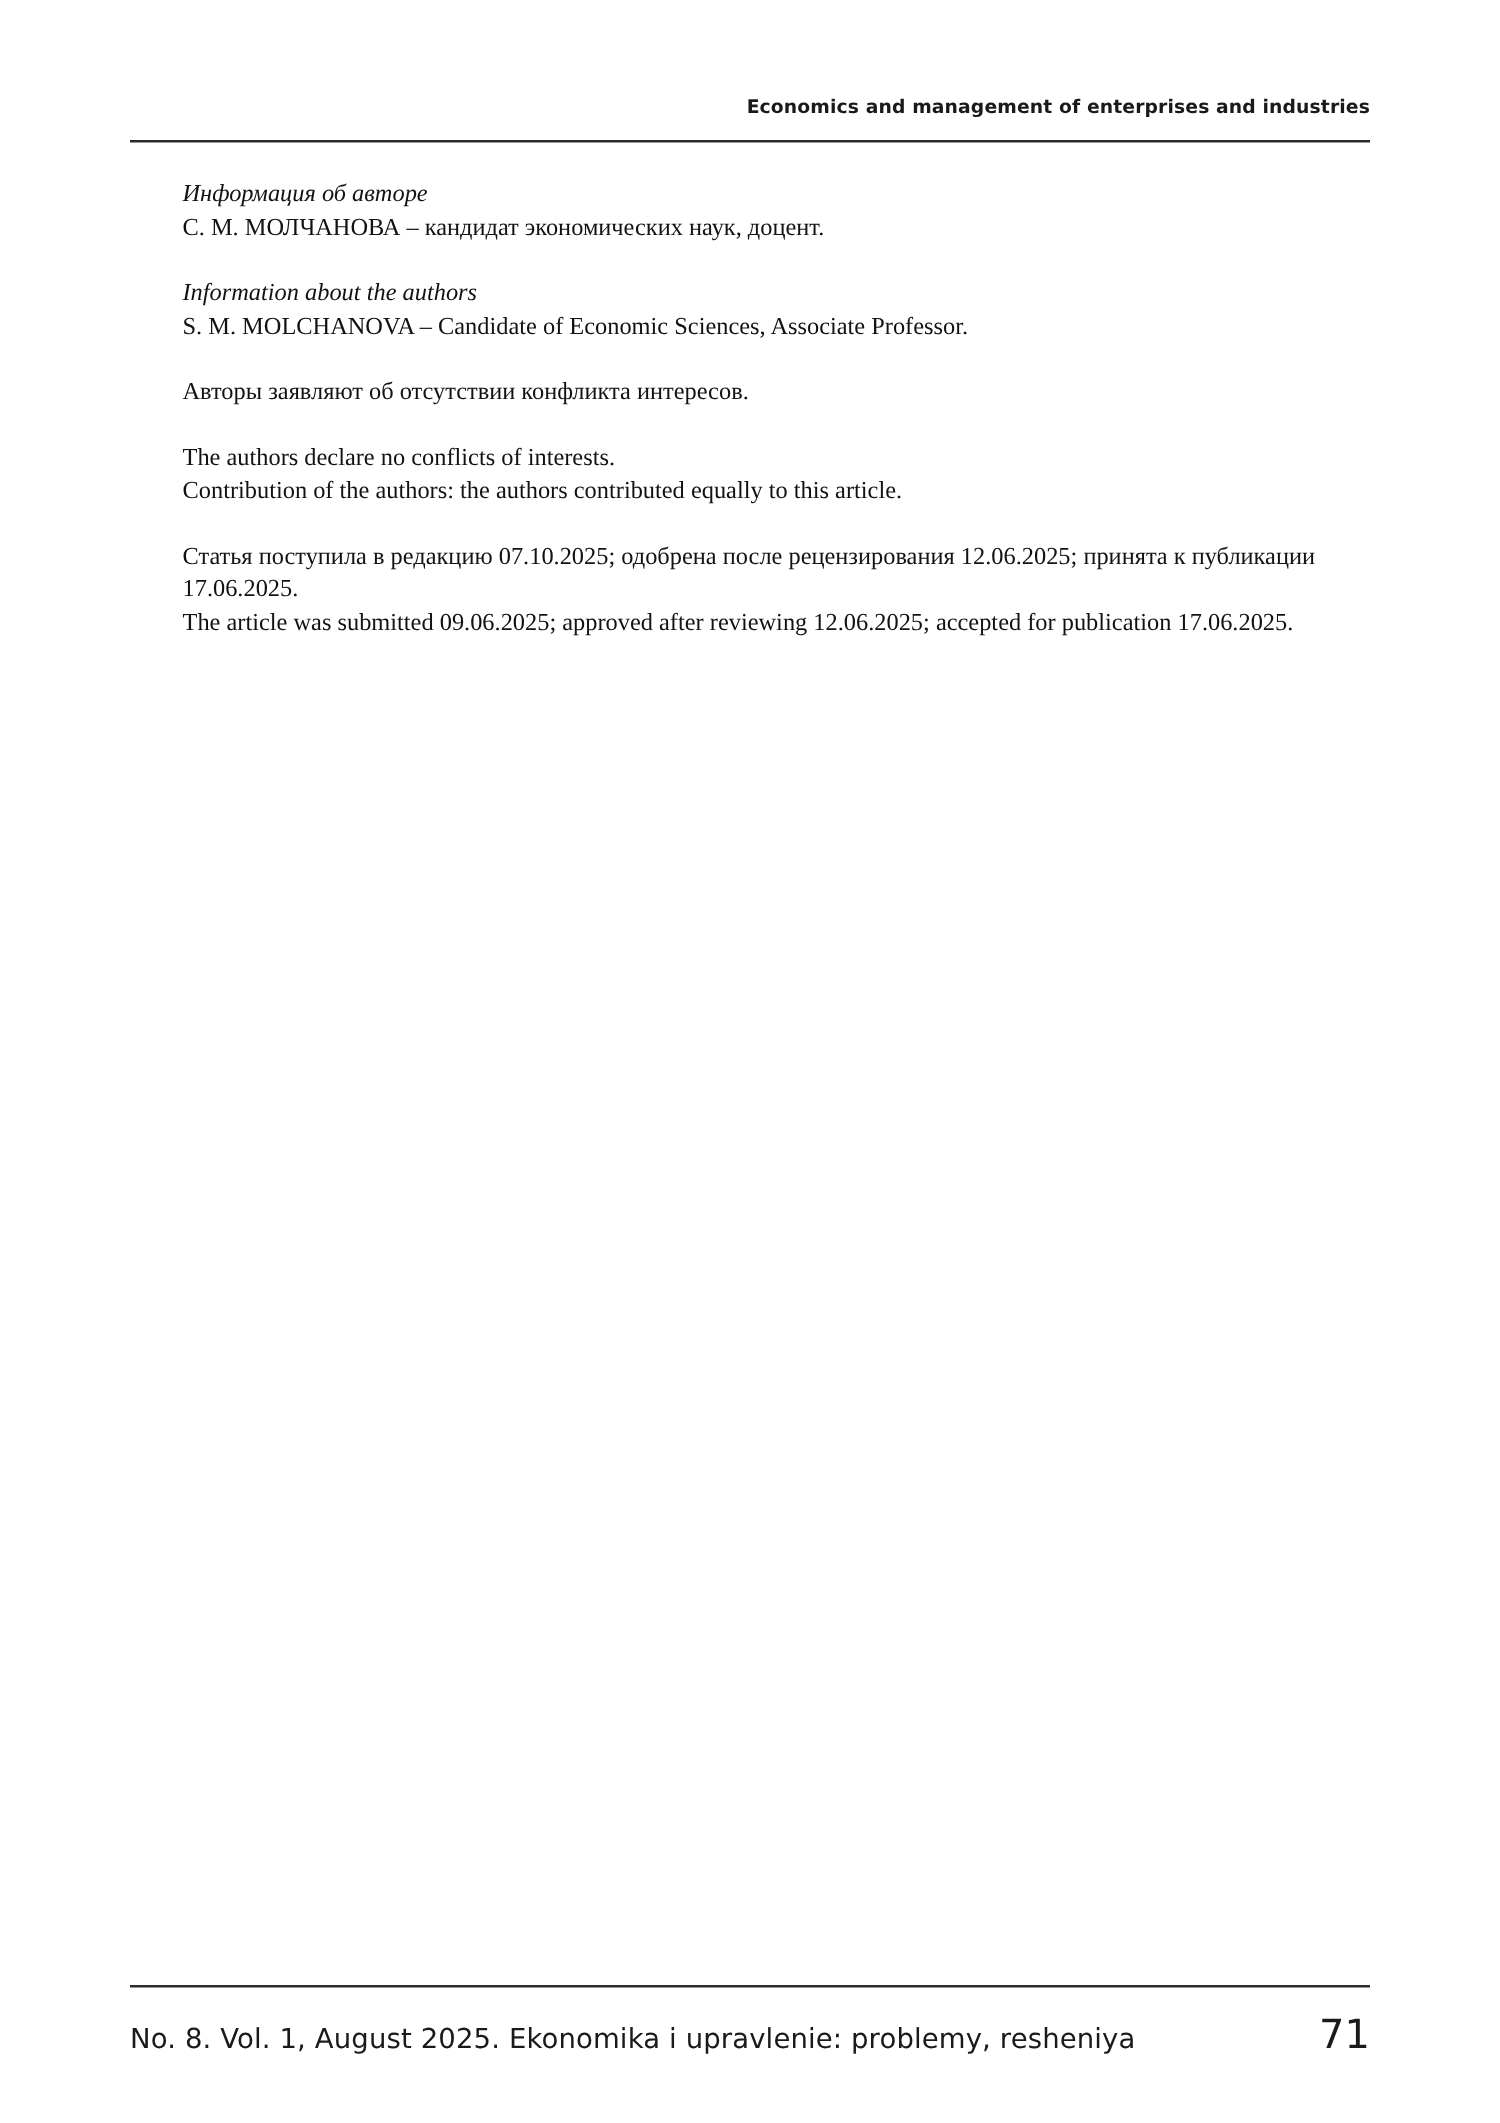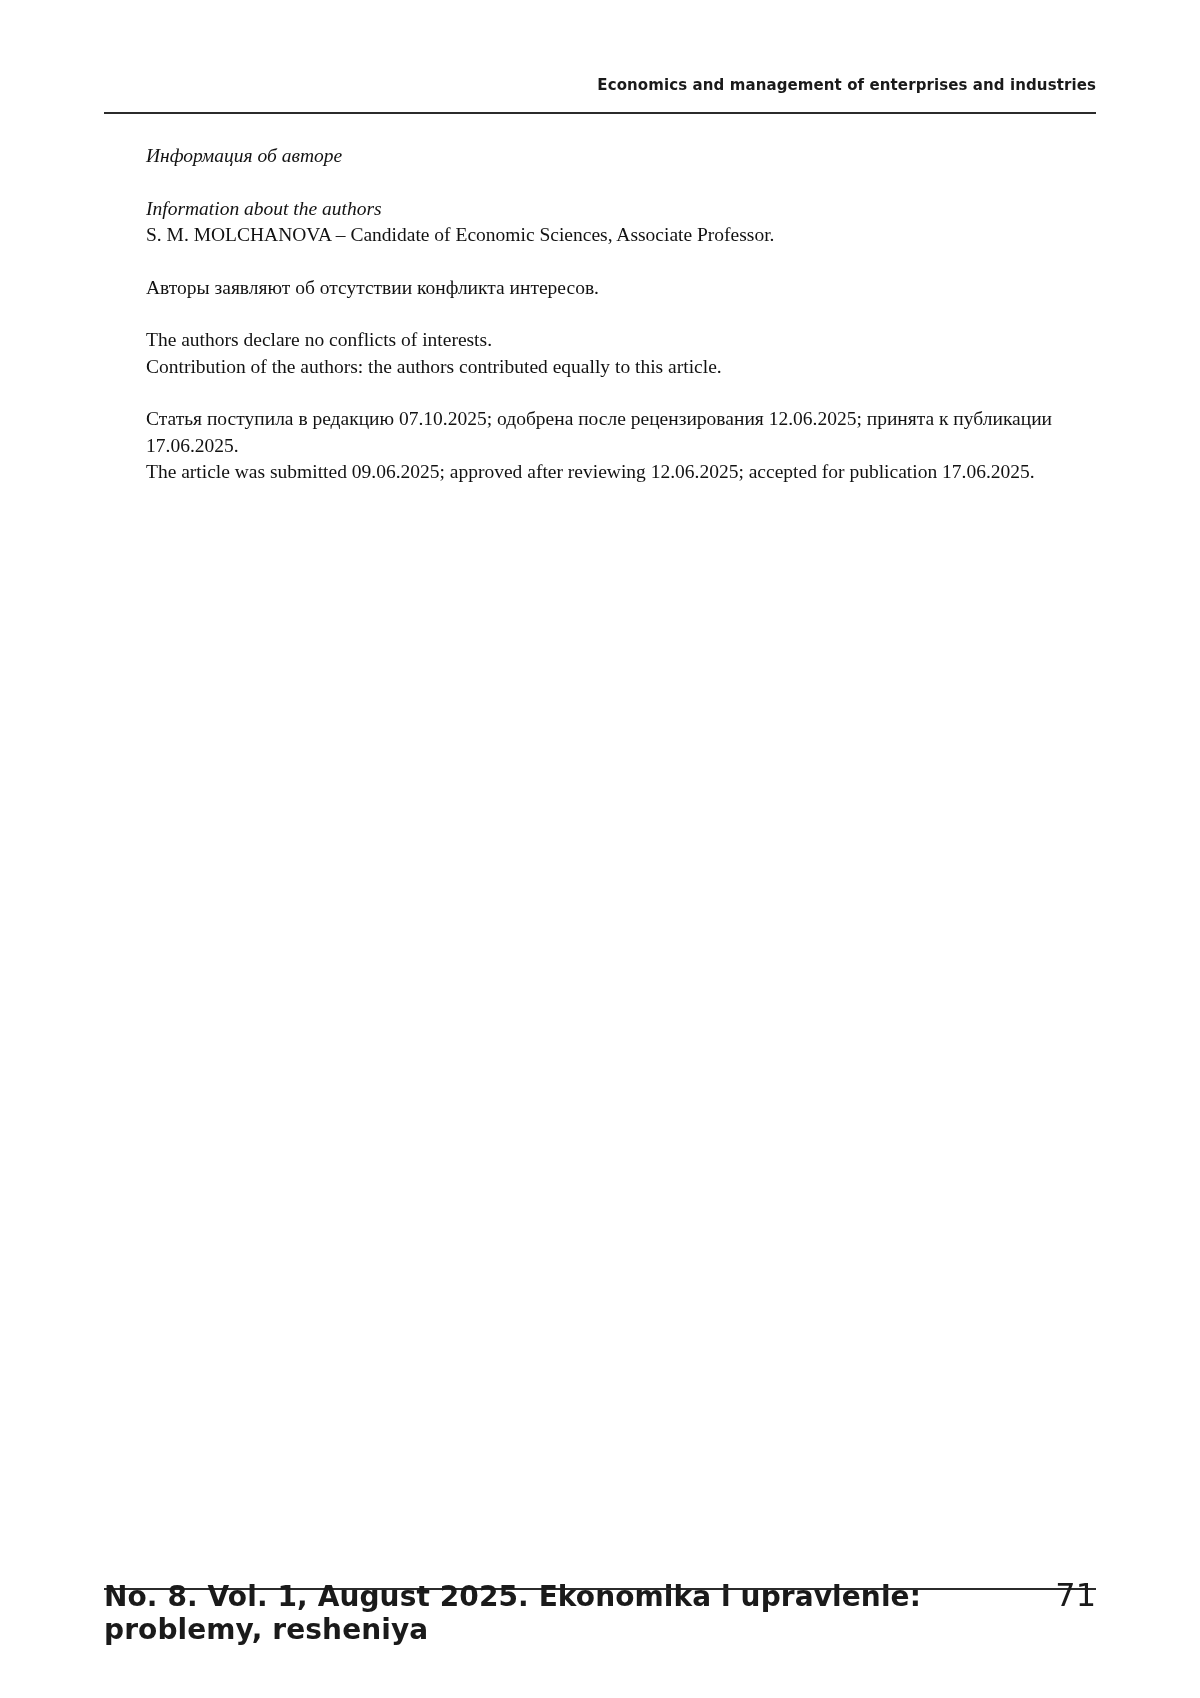--- a/index.html
+++ b/index.html
@@ -76,40 +76,40 @@
     bottom: 52px;
     left: 104px;
     width: 992px;
     display: flex;
     align-items: baseline;
     justify-content: space-between;
     font-family: "DejaVu Sans", sans-serif;
     color: #1a1a1a;
   }
   .footer-left {
-    font-size: 28px;
+    font-size: 22px;
     letter-spacing: 0.1px;
-    font-weight: bold;
   }
   .footer-right {
     font-size: 32px;
   }
 </style>
 </head>
 <body>
 
 <div class="page">
 
   <div class="running-head">Economics and management of enterprises and industries</div>
   <div class="head-rule"></div>
 
   <div class="content">
 
     <div class="block">
       <div class="line italic">Информация об авторе</div>
+      <div class="line">С. М. МОЛЧАНОВА – кандидат экономических наук, доцент.</div>
     </div>
 
     <div class="gap-md"></div>
 
     <div class="block">
       <div class="line italic">Information about the authors</div>
       <div class="line">S. M. MOLCHANOVA – Candidate of Economic Sciences, Associate Professor.</div>
     </div>
 
     <div class="gap-md"></div>

